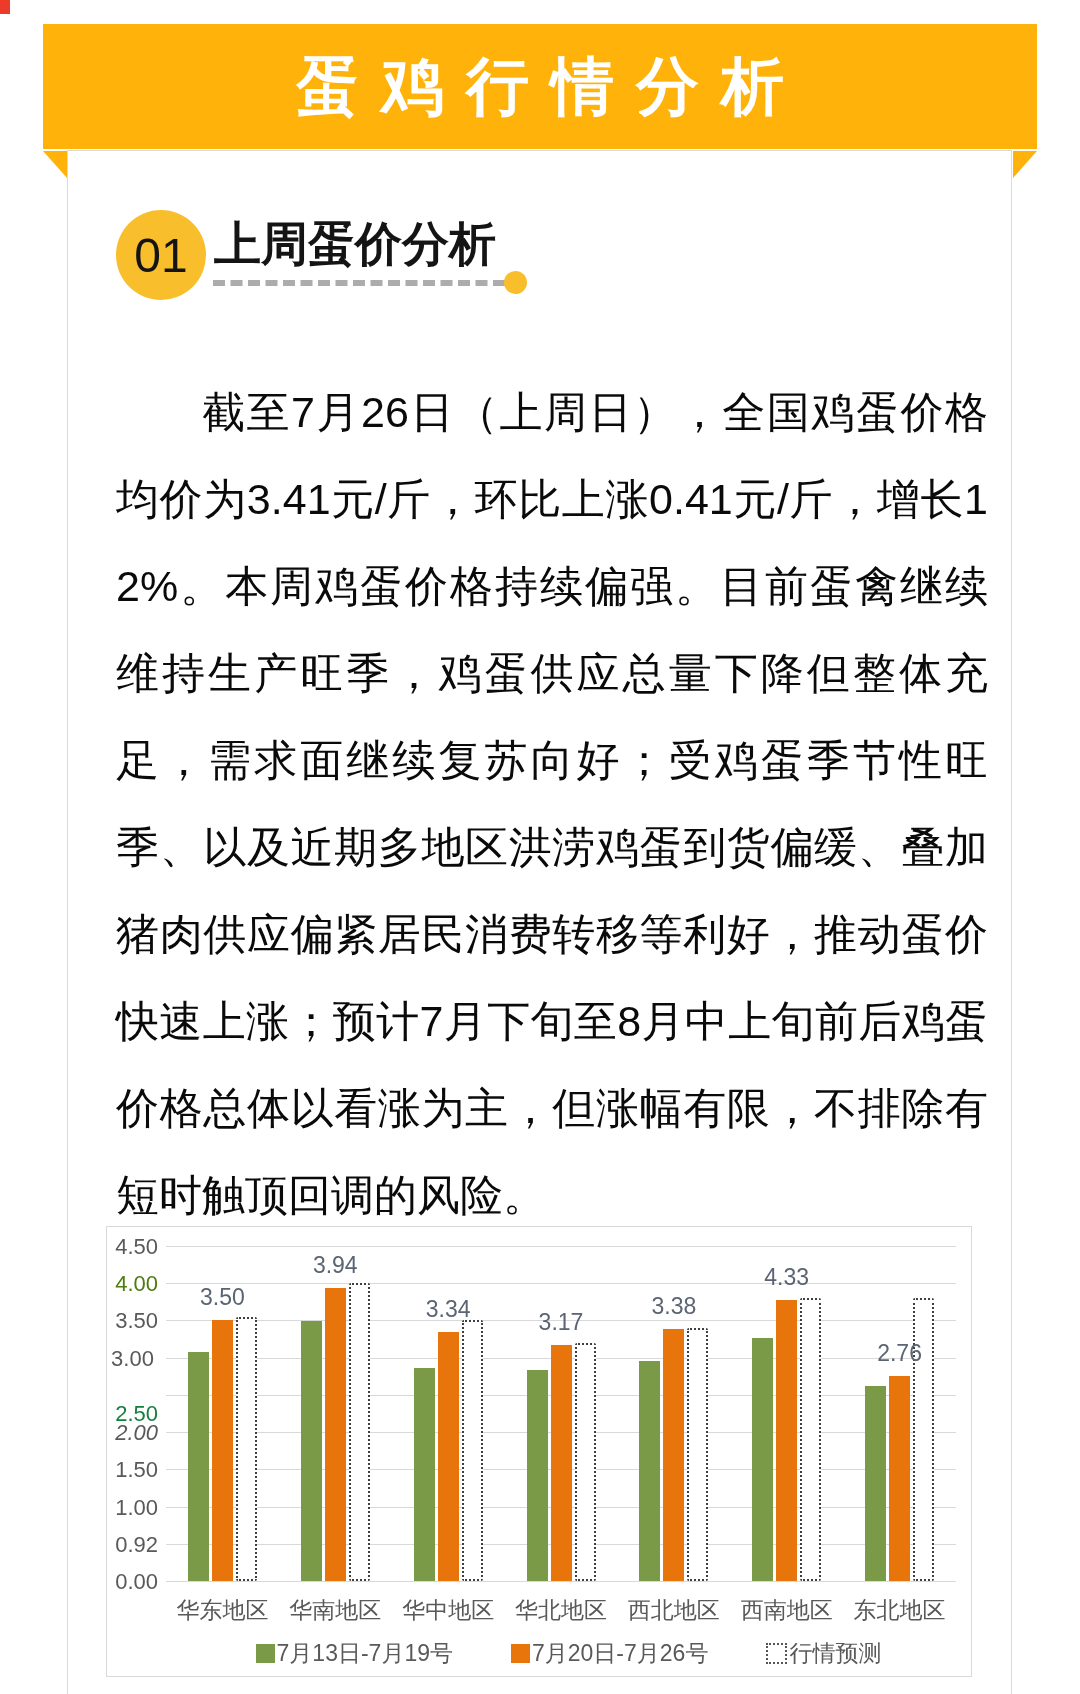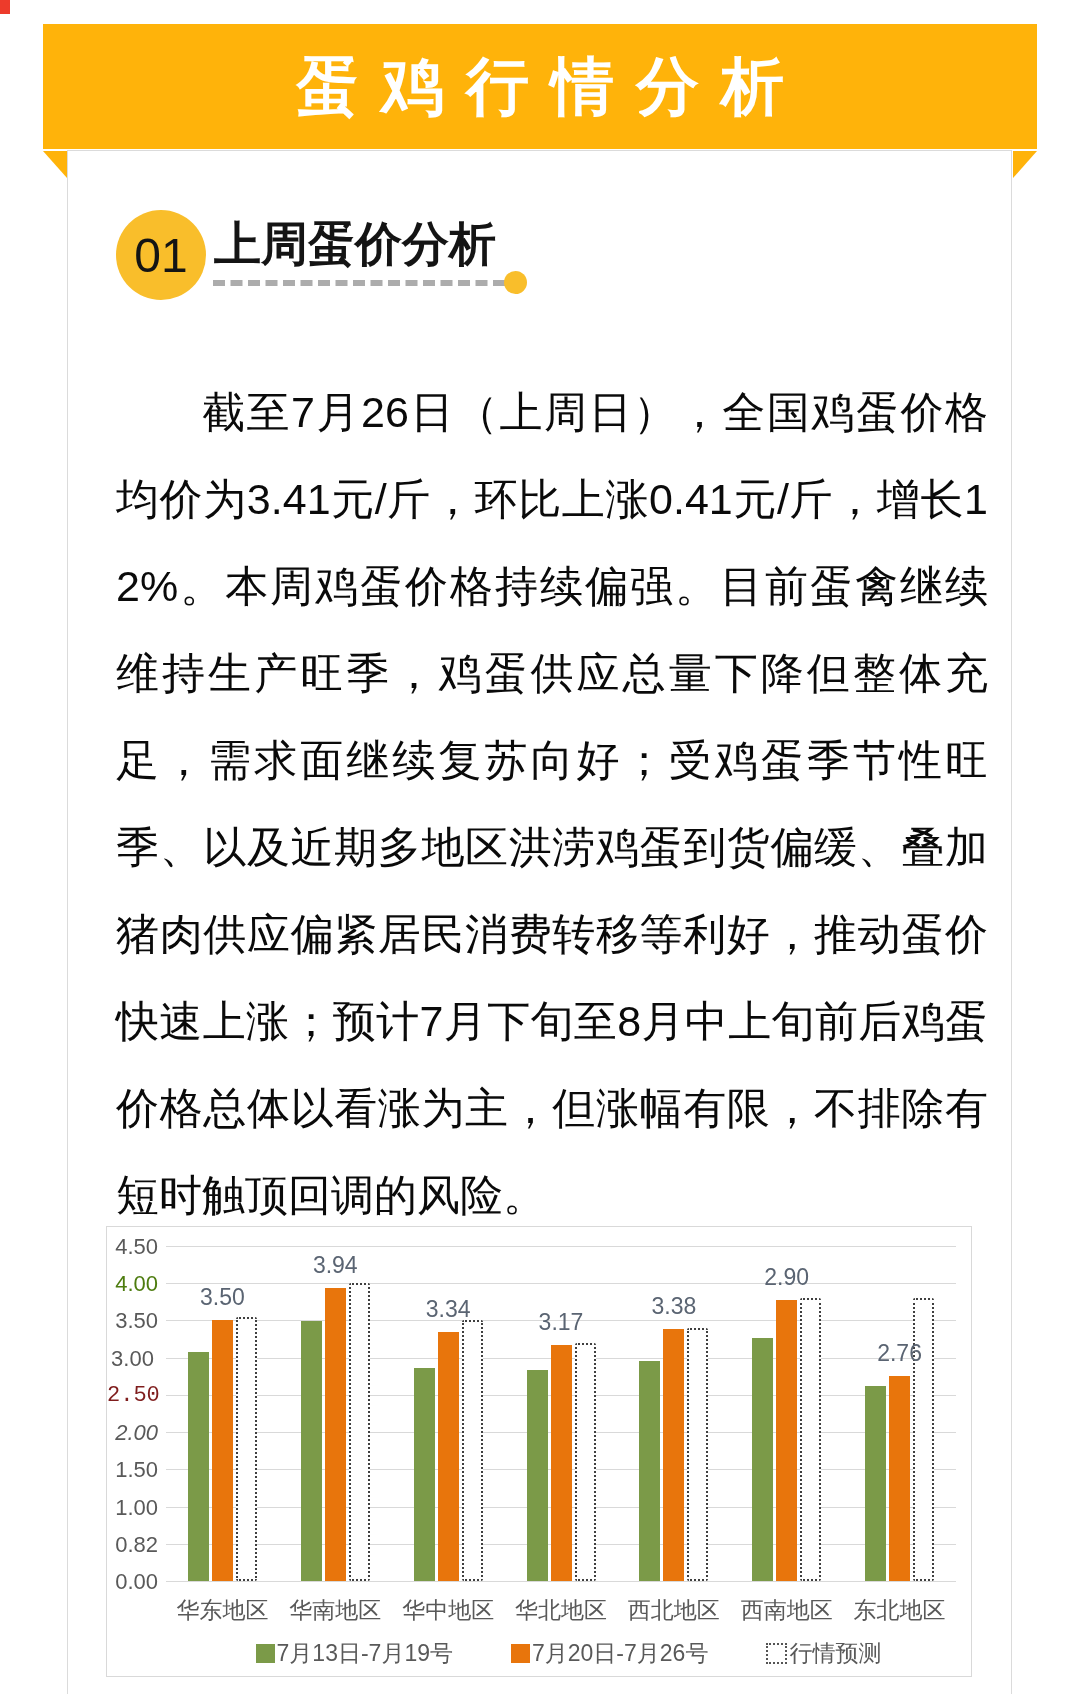--- a/index.html
+++ b/index.html
@@ -86,29 +86,29 @@
     </div>
 <div class="gridline" style="left: 59px; width: 790px; top: 19px; background: rgb(217, 217, 217);"></div>
     <div class="ytick" style="top: 7px; color: rgb(89, 89, 89);">4.50</div>
     <div class="gridline" style="left: 59px; width: 790px; top: 56.2222px; background: rgb(217, 217, 217);"></div>
     <div class="ytick" style="top: 44.2222px; color: #4d7c0f;">4.00</div>
     <div class="gridline" style="left: 59px; width: 790px; top: 93.4444px; background: rgb(217, 217, 217);"></div>
     <div class="ytick" style="top: 81.4444px; color: rgb(89, 89, 89);">3.50</div>
     <div class="gridline" style="left: 59px; width: 790px; top: 130.667px; background: rgb(217, 217, 217);"></div>
     <div class="ytick" style="top: 118.667px; color: rgb(89, 89, 89); text-align: center;">3.00</div>
     <div class="gridline" style="left: 59px; width: 790px; top: 167.889px; background: rgb(217, 217, 217);"></div>
-    <div class="ytick" style="top: 156px; color: #7f1d1d; font-family: Liberation Mono, monospace;">2.50</div>
+    <div class="ytick" style="top: 174px; color: #15803d;">2.50</div>
     <div class="gridline" style="left: 59px; width: 790px; top: 205.111px; background: rgb(217, 217, 217);"></div>
     <div class="ytick" style="top: 193.111px; color: rgb(89, 89, 89); font-style: italic;">2.00</div>
     <div class="gridline" style="left: 59px; width: 790px; top: 242.333px; background: rgb(217, 217, 217);"></div>
     <div class="ytick" style="top: 230.333px; color: rgb(89, 89, 89);">1.50</div>
     <div class="gridline" style="left: 59px; width: 790px; top: 279.556px; background: rgb(217, 217, 217);"></div>
     <div class="ytick" style="top: 267.556px; color: rgb(89, 89, 89);">1.00</div>
     <div class="gridline" style="left: 59px; width: 790px; top: 316.778px; background: rgb(217, 217, 217);"></div>
-    <div class="ytick" style="top: 304.778px; color: rgb(89, 89, 89);">0.82</div>
+    <div class="ytick" style="top: 304.778px; color: rgb(89, 89, 89);">0.92</div>
     <div class="gridline" style="left: 59px; width: 790px; top: 354px; background: rgb(217, 217, 217);"></div>
     <div class="ytick" style="top: 342px; color: rgb(89, 89, 89);">0.00</div>
     <div class="bar" style="left: 80.9286px; width: 21px; top: 125.456px; height: 228.544px; background: rgb(123, 154, 72);"></div>
     <div class="bar" style="left: 104.929px; width: 21px; top: 93.4444px; height: 260.556px; background: rgb(232, 117, 12);"></div>
     <div class="bar dotted" style="left: 128.929px; width: 21px; top: 89.7222px; height: 264.278px;"></div>
     <div class="cat-label" style="left: 59px; width: 112.857px; top: 368px; color: rgb(89, 89, 89);">华东地区</div>
     <div class="data-label" style="left: 67.4286px; top: 57.4444px; color: rgb(90, 100, 114);">3.50</div>
     <div class="bar" style="left: 193.786px; width: 21px; top: 94.1889px; height: 259.811px; background: rgb(123, 154, 72);"></div>
     <div class="bar" style="left: 217.786px; width: 21px; top: 60.6889px; height: 293.311px; background: rgb(232, 117, 12);"></div>
     <div class="bar dotted" style="left: 241.786px; width: 21px; top: 56.2222px; height: 297.778px;"></div>
@@ -126,19 +126,19 @@
     <div class="data-label" style="left: 406px; top: 82.0111px; color: rgb(90, 100, 114);">3.17</div>
     <div class="bar" style="left: 532.357px; width: 21px; top: 134.389px; height: 219.611px; background: rgb(123, 154, 72);"></div>
     <div class="bar" style="left: 556.357px; width: 21px; top: 102.378px; height: 251.622px; background: rgb(232, 117, 12);"></div>
     <div class="bar dotted" style="left: 580.357px; width: 21px; top: 100.889px; height: 253.111px;"></div>
     <div class="cat-label" style="left: 510.429px; width: 112.857px; top: 368px; color: rgb(89, 89, 89);">西北地区</div>
     <div class="data-label" style="left: 518.857px; top: 66.3778px; color: rgb(90, 100, 114);">3.38</div>
     <div class="bar" style="left: 645.214px; width: 21px; top: 111.311px; height: 242.689px; background: rgb(123, 154, 72);"></div>
     <div class="bar" style="left: 669.214px; width: 21px; top: 72.6px; height: 281.4px; background: rgb(232, 117, 12);"></div>
     <div class="bar dotted" style="left: 693.214px; width: 21px; top: 71.1111px; height: 282.889px;"></div>
     <div class="cat-label" style="left: 623.286px; width: 112.857px; top: 368px; color: rgb(89, 89, 89);">西南地区</div>
-    <div class="data-label" style="left: 631.714px; top: 36.6px; color: rgb(90, 100, 114);">2.90</div>
+    <div class="data-label" style="left: 631.714px; top: 36.6px; color: rgb(90, 100, 114);">4.33</div>
     <div class="bar" style="left: 758.071px; width: 21px; top: 158.956px; height: 195.044px; background: rgb(123, 154, 72);"></div>
     <div class="bar" style="left: 782.071px; width: 21px; top: 148.533px; height: 205.467px; background: rgb(232, 117, 12);"></div>
     <div class="bar dotted" style="left: 806.071px; width: 21px; top: 71.1111px; height: 282.889px;"></div>
     <div class="cat-label" style="left: 736.143px; width: 112.857px; top: 368px; color: rgb(89, 89, 89);">东北地区</div>
     <div class="data-label" style="left: 744.571px; top: 112.533px; color: rgb(90, 100, 114);">2.76</div>
   </div>
 
 </body></html>

